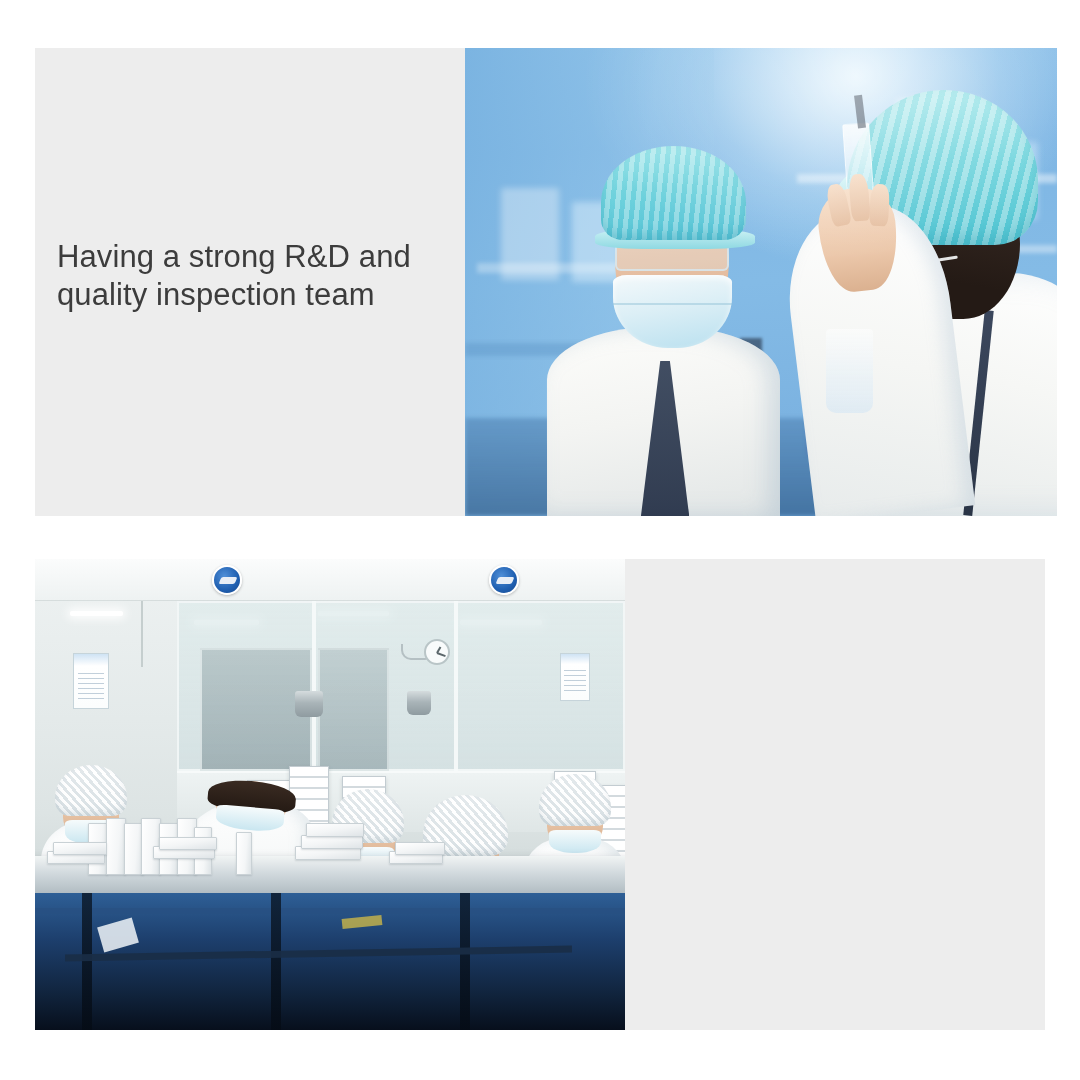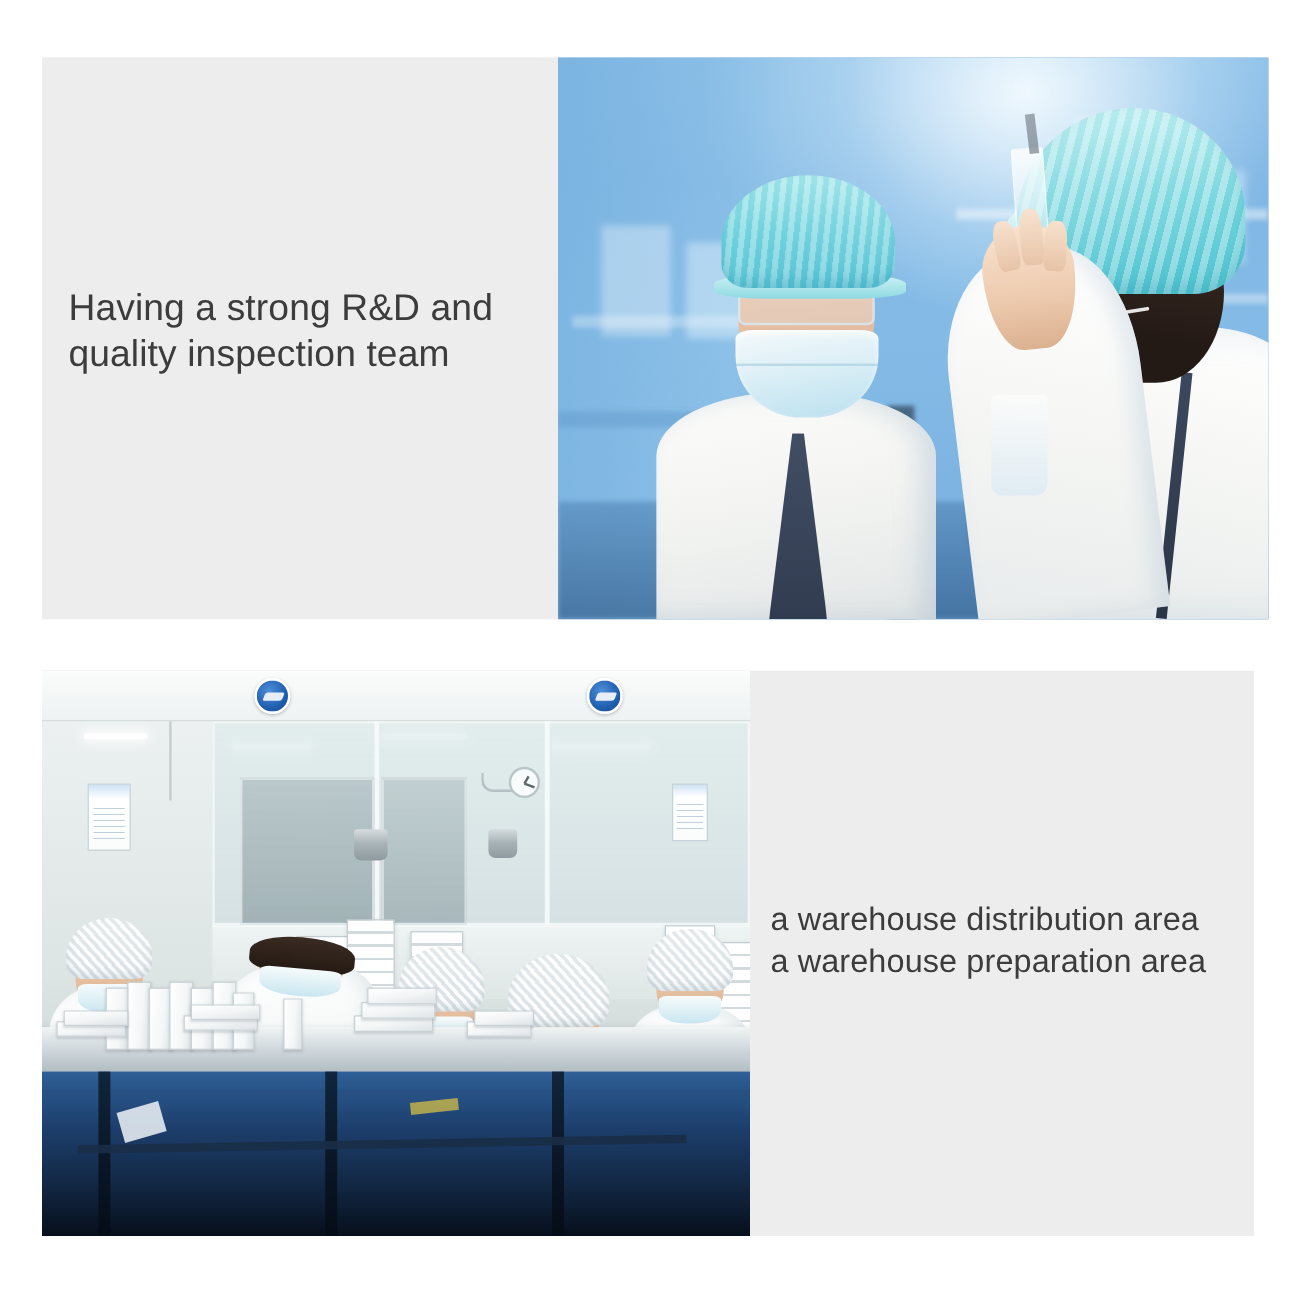--- a/index.html
+++ b/index.html
@@ -681,19 +681,15 @@
       <div class="carton" style="left:3%;  top:60%; width:54px; height:13px;"></div>
       <div class="carton" style="left:20%; top:61%; width:62px; height:13px;"></div>
       <div class="carton" style="left:21%; top:59%; width:58px; height:13px;"></div>
       <div class="carton" style="left:44%; top:61%; width:66px; height:14px;"></div>
       <div class="carton" style="left:45%; top:58.5%; width:62px; height:14px;"></div>
       <div class="carton" style="left:46%; top:56%; width:58px; height:14px;"></div>
       <div class="carton" style="left:60%; top:62%; width:54px; height:13px;"></div>
       <div class="carton" style="left:61%; top:60%; width:50px; height:13px;"></div>
     </div>
 
-    <div class="caption-panel-right">
-      <div class="caption-text-bottom">a warehouse distribution area
-a warehouse preparation area</div>
-    </div>
   </div>
 
 </div>
 
 </body></html>

